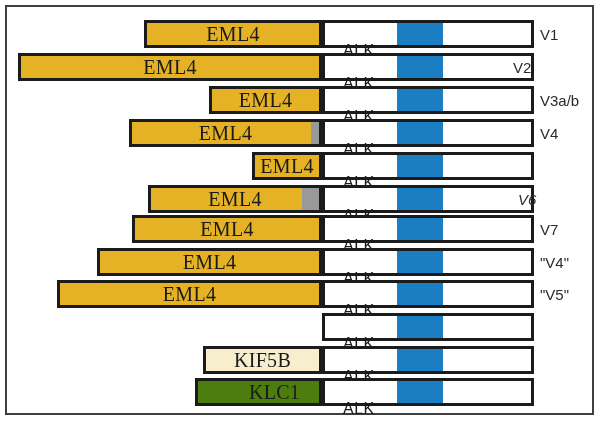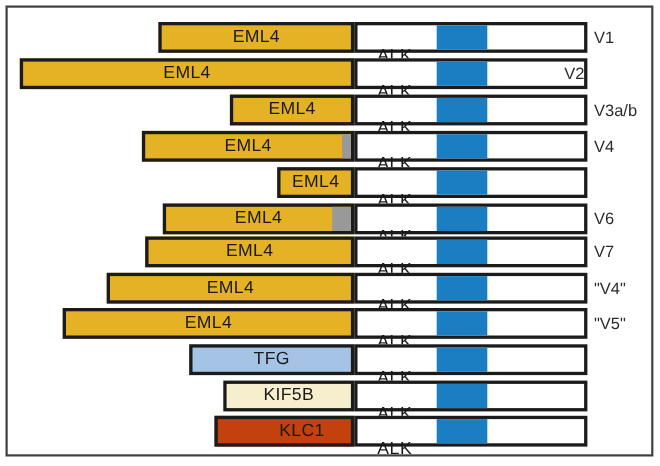--- a/index.html
+++ b/index.html
@@ -13,21 +13,21 @@
     position:absolute;left:5px;top:5px;width:589px;height:410px;
     border:2px solid #3f3f3f;background:#ffffff;box-sizing:border-box;
   }
   .row{position:absolute;left:0;top:0;width:600px;height:28px;}
   .partner-bar{
     position:absolute;top:0;height:28px;box-sizing:border-box;
     border:3px solid #1b1b1b;
     display:flex;align-items:center;justify-content:center;
   }
   .partner-label{
-    font-size:16px;color:#1a1a1a;letter-spacing:0.3px;white-space:nowrap;
+    font-size:20px;color:#1a1a1a;letter-spacing:0.3px;white-space:nowrap;font-family:Liberation Serif, serif;
   }
   .gray-insert{
     position:absolute;right:0;top:0;height:22px;
   }
   .alk-bar{
     position:absolute;top:0;height:28px;box-sizing:border-box;
     border:3px solid #1b1b1b;background:#ffffff;
   }
   .alk-label{
     position:absolute;left:18px;top:0;height:22px;
@@ -101,21 +101,21 @@
       </div>
       <div class="row" style="top: 185px;">
         <div class="partner-bar" style="left: 148px; width: 174px; background: rgb(229, 177, 37);">
           <span class="partner-label">EML4</span>
           <div class="gray-insert" style="width: 17px; background: rgb(153, 153, 153);"></div>
         </div>
         <div class="alk-bar" style="left: 322px; width: 212px; background: rgb(255, 255, 255);">
           <div class="kinase-segment" style="left: 72px; width: 46px; background: rgb(27, 126, 194);"></div>
           <span class="alk-label">ALK</span>
         </div>
-        <div class="variant-label" style="left: 540px;">V6</div>
+        <div class="variant-label" style="left: 518px; font-style: italic;">V6</div>
       </div>
       <div class="row" style="top: 215px;">
         <div class="partner-bar" style="left: 132px; width: 190px; background: rgb(229, 177, 37);">
           <span class="partner-label">EML4</span>
         </div>
         <div class="alk-bar" style="left: 322px; width: 212px; background: rgb(255, 255, 255);">
           <div class="kinase-segment" style="left: 72px; width: 46px; background: rgb(27, 126, 194);"></div>
           <span class="alk-label">ALK</span>
         </div>
         <div class="variant-label" style="left: 540px;">V7</div>
@@ -134,39 +134,36 @@
         <div class="partner-bar" style="left: 57px; width: 265px; background: rgb(229, 177, 37);">
           <span class="partner-label">EML4</span>
         </div>
         <div class="alk-bar" style="left: 322px; width: 212px; background: rgb(255, 255, 255);">
           <div class="kinase-segment" style="left: 72px; width: 46px; background: rgb(27, 126, 194);"></div>
           <span class="alk-label">ALK</span>
         </div>
         <div class="variant-label" style="left: 540px;">"V5"</div>
       </div>
       <div class="row" style="top: 313px;">
-        <div class="partner-bar" style="left: 172px; width: 150px; background: rgb(165, 195, 228);">
-          <span class="partner-label">TFG</span>
-        </div>
         <div class="alk-bar" style="left: 322px; width: 212px; background: rgb(255, 255, 255);">
           <div class="kinase-segment" style="left: 72px; width: 46px; background: rgb(27, 126, 194);"></div>
           <span class="alk-label">ALK</span>
         </div>
       </div>
       <div class="row" style="top: 346px;">
         <div class="partner-bar" style="left: 203px; width: 119px; background: rgb(246, 238, 205);">
           <span class="partner-label">KIF5B</span>
         </div>
         <div class="alk-bar" style="left: 322px; width: 212px; background: rgb(255, 255, 255);">
           <div class="kinase-segment" style="left: 72px; width: 46px; background: rgb(27, 126, 194);"></div>
           <span class="alk-label">ALK</span>
         </div>
       </div>
       <div class="row" style="top: 378px;">
-        <div class="partner-bar" style="left: 195px; width: 127px; background: #c2410c; padding-left: 32px;">
+        <div class="partner-bar" style="left: 195px; width: 127px; background: #4d7c0f; padding-left: 32px;">
           <span class="partner-label">KLC1</span>
         </div>
         <div class="alk-bar" style="left: 322px; width: 212px; background: rgb(255, 255, 255);">
           <div class="kinase-segment" style="left: 72px; width: 46px; background: rgb(27, 126, 194);"></div>
           <span class="alk-label">ALK</span>
         </div>
       </div>
     </div>
 </div>
 

